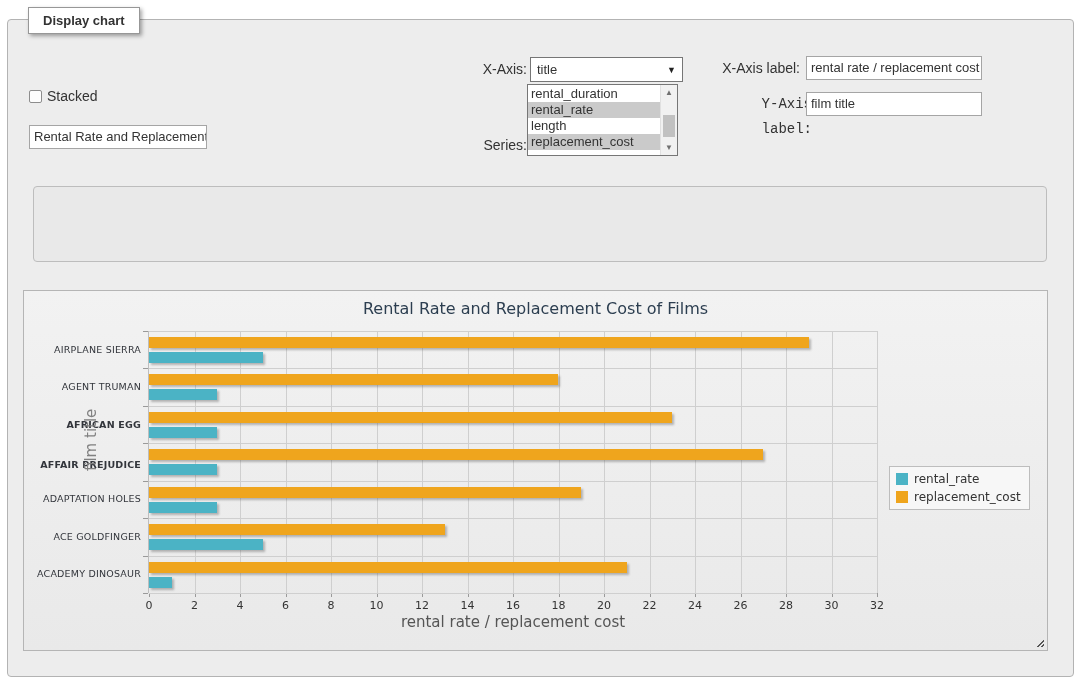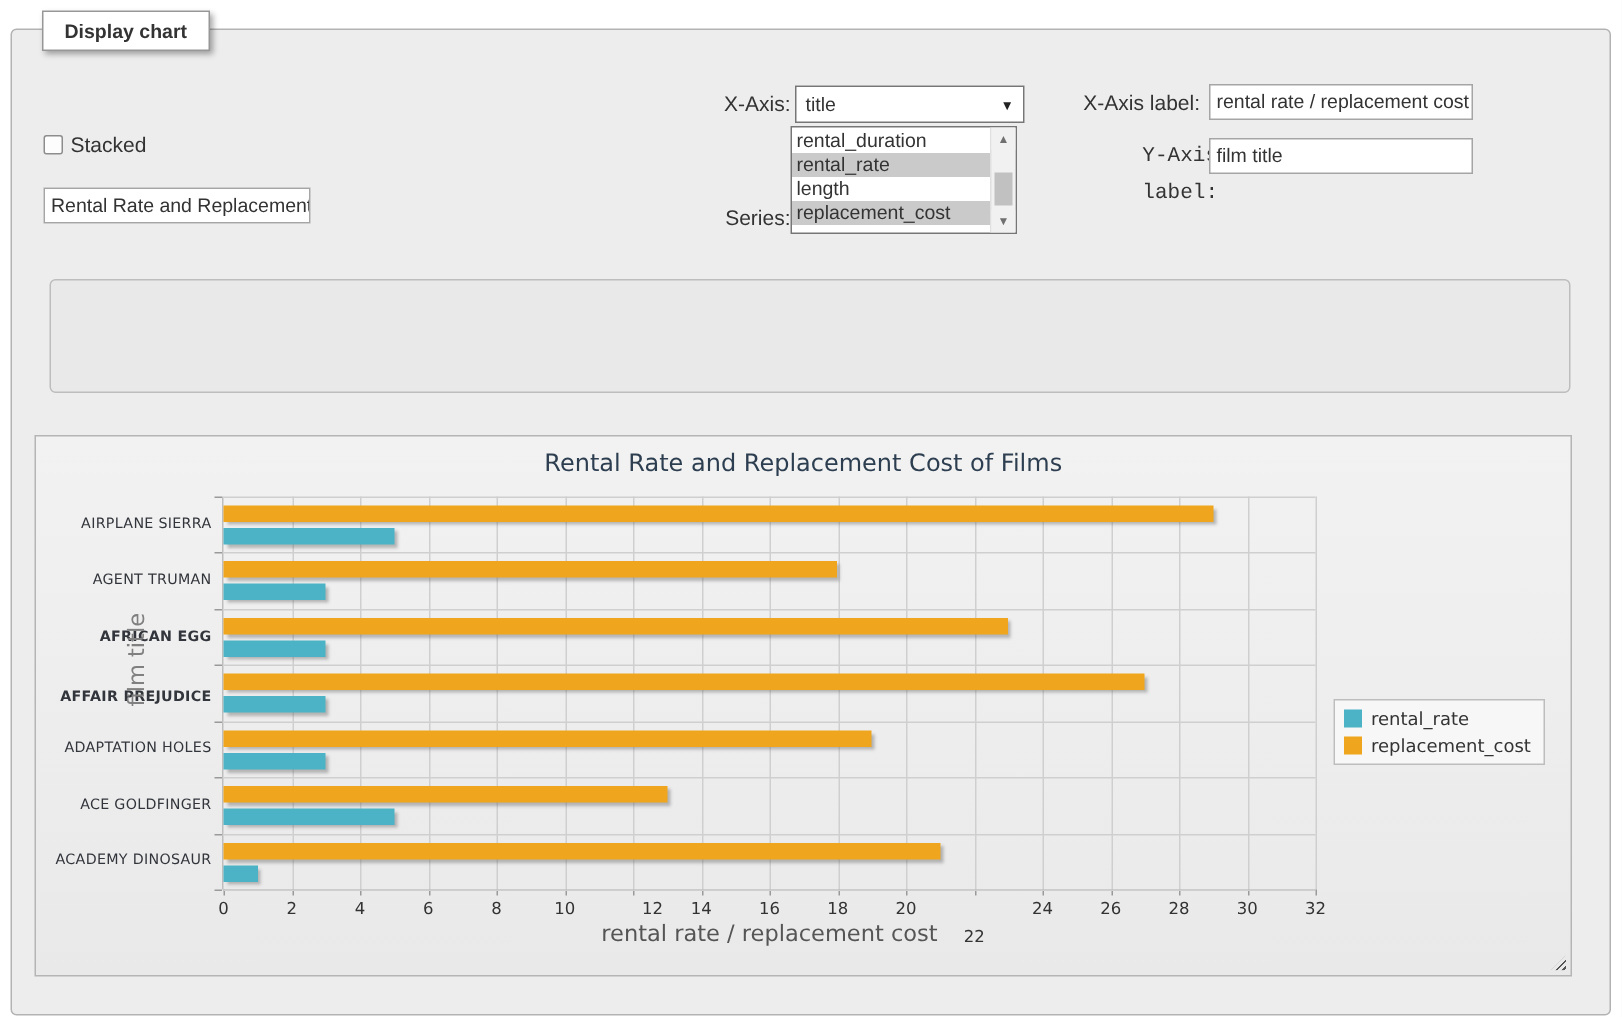--- a/index.html
+++ b/index.html
@@ -223,26 +223,26 @@
         <div class="bar" style="top: 230.571px; left: 0px; width: 477.522px; background: rgb(239, 165, 29);"></div>
         <div class="bar" style="top: 245.571px; left: 0px; width: 22.5225px; background: rgb(75, 179, 197);"></div>
       </div>
     <div id="xticks">
         <div class="xtick-label" style="left: 125px;">0</div>
         <div class="xtick-label" style="left: 170.5px;">2</div>
         <div class="xtick-label" style="left: 216px;">4</div>
         <div class="xtick-label" style="left: 261.5px;">6</div>
         <div class="xtick-label" style="left: 307px;">8</div>
         <div class="xtick-label" style="left: 352.5px;">10</div>
-        <div class="xtick-label" style="left: 398px; text-align: right;">12</div>
+        <div class="xtick-label" style="left: 398px;">12</div>
         <div class="xtick-label" style="left: 443.5px;">14</div>
         <div class="xtick-label" style="left: 489px;">16</div>
         <div class="xtick-label" style="left: 534.5px;">18</div>
         <div class="xtick-label" style="left: 580px;">20</div>
-        <div class="xtick-label" style="left: 625.5px; margin-top: 19px;">22</div>
+        <div class="xtick-label" style="left: 625.5px;">22</div>
         <div class="xtick-label" style="left: 671px;">24</div>
         <div class="xtick-label" style="left: 716.5px;">26</div>
         <div class="xtick-label" style="left: 762px;">28</div>
         <div class="xtick-label" style="left: 807.5px;">30</div>
         <div class="xtick-label" style="left: 853px;">32</div>
       </div>
     <div class="x-axis-title">rental rate / replacement cost</div>
     <div class="y-axis-title">film title</div>
     <div class="chart-legend" id="chart-legend">
         <div class="legend-item">

